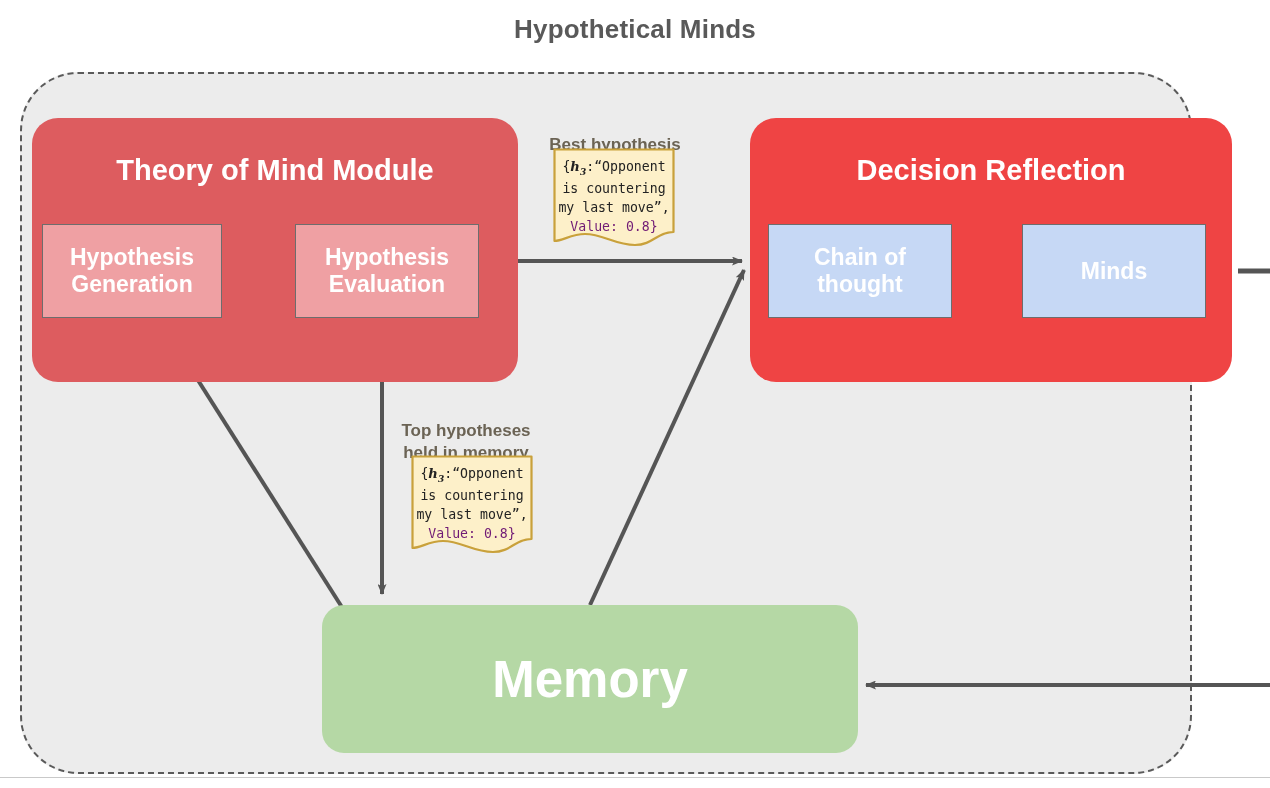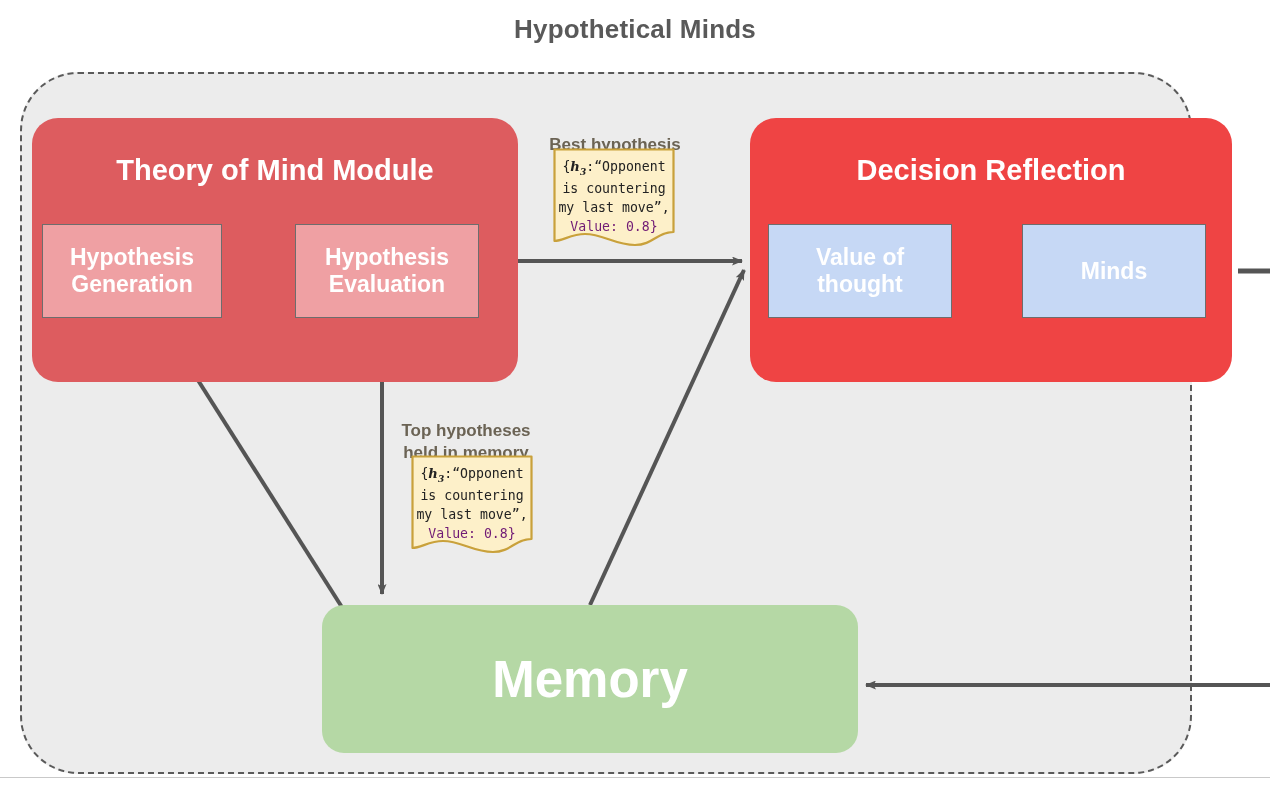--- a/index.html
+++ b/index.html
@@ -147,21 +147,21 @@
   </div>
   <div class="ibox pink b-hypeval">
     <span style="white-space:pre-line">Hypothesis
 Evaluation</span>
   </div>
 
   <div class="module dr">
     <div class="module-title">Decision Reflection</div>
   </div>
   <div class="ibox blue b-cot">
-    <span style="white-space:pre-line">Value of
+    <span style="white-space:pre-line">Chain of
 thought</span>
   </div>
   <div class="ibox blue b-action">
     <span style="white-space:pre-line">Minds</span>
   </div>
 
   <div class="memory">
     <div class="memory-title">Memory</div>
   </div>
 

